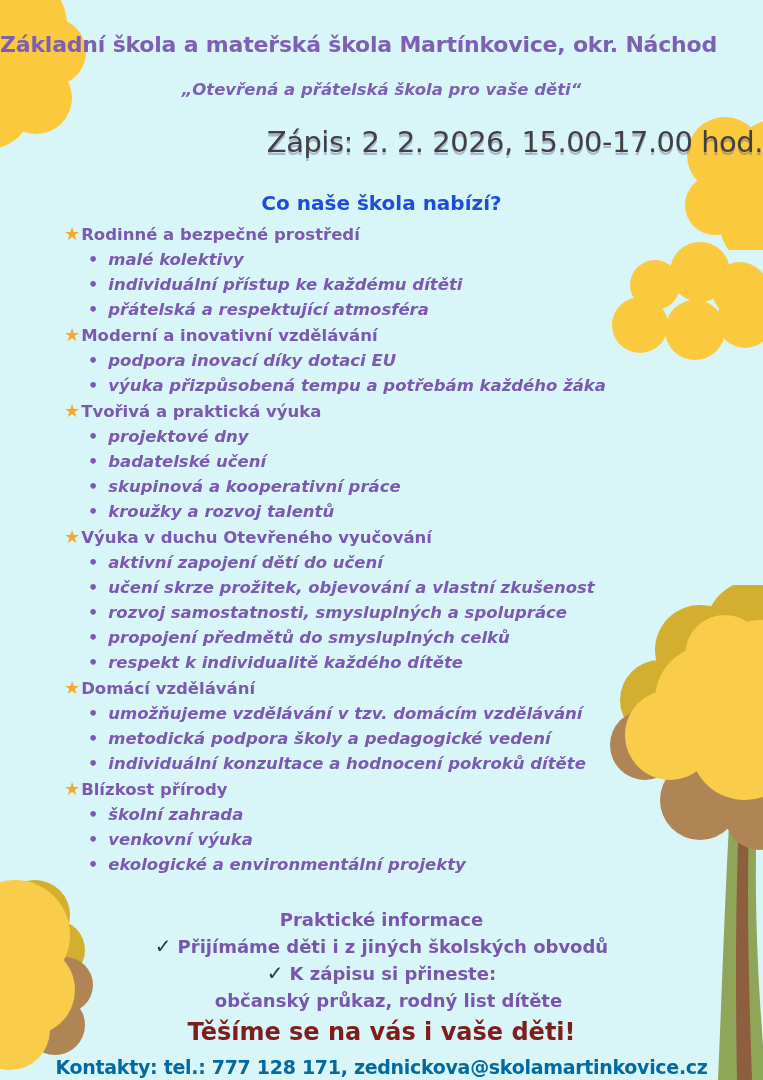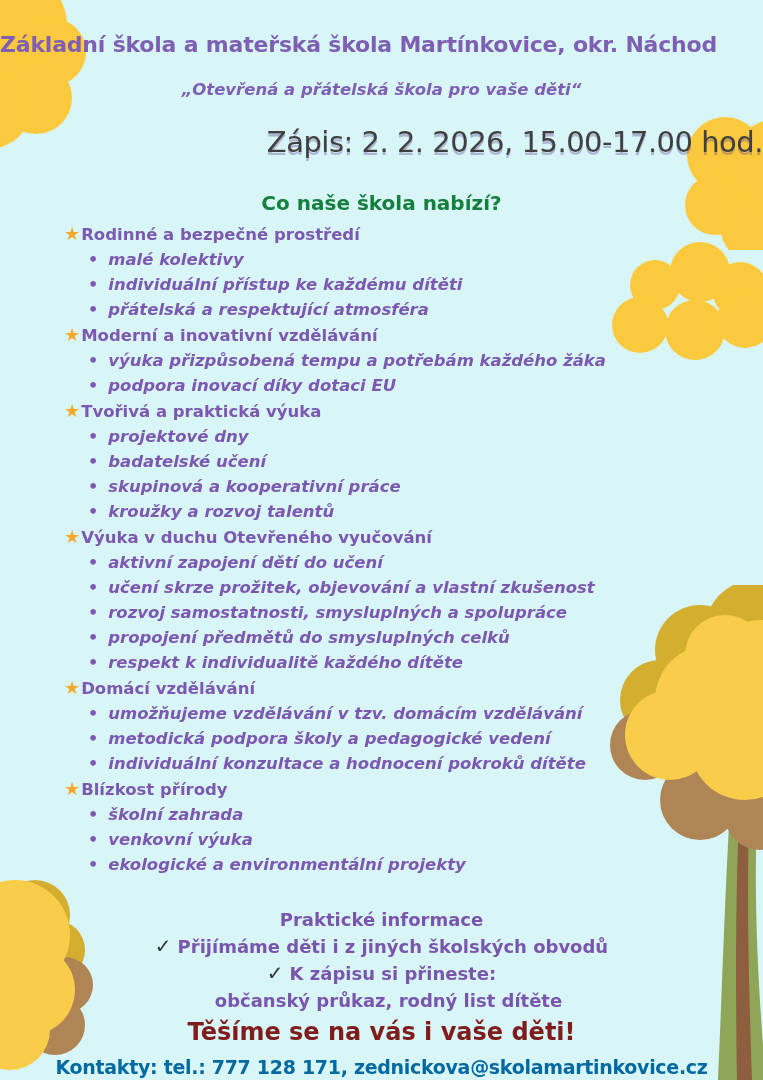--- a/index.html
+++ b/index.html
@@ -22,21 +22,21 @@
     text-align: center; margin-top: 23px;
     font-size: 16.5px; font-weight: bold; font-style: italic; color: #7e5fb3;
   }
   .enrollment {
     text-align: right; margin-top: 26px;
     font-size: 29px; font-weight: normal; color: #404040; letter-spacing: -0.5px;
     text-shadow: 0 3px 0 rgba(92,62,140,0.35);
   }
   .offers-title {
     text-align: center; margin-top: 32px;
-    font-size: 20px; font-weight: bold; color: #15803d;
+    font-size: 20px; font-weight: bold; color: #1d4ed8;
   }
   .offer-list { margin: 6px 0 0 64px; }
   .row { line-height: 25px; font-size: 16.5px; color: #7c58b1; white-space: nowrap; }
   .section-row { font-weight: bold; }
   .star { color: #f7a829; font-size: 18px; margin-right: 1px; font-style: normal; }
   .item-row { font-weight: bold; font-style: italic; padding-left: 24px; }
   .dot { font-style: normal; margin-right: 10px; font-size: 16px; }
 
   .practical { text-align: center; margin-top: 30px; color: #7a55ae; font-weight: bold; }
   .practical-title { font-size: 18px; line-height: 26px; }
@@ -131,22 +131,22 @@
     <div class="offers-title">Co naše škola nabízí?</div>
 
     <div class="offer-list">
 
       <div class="row section-row"><span class="star">★</span><span>Rodinné a bezpečné prostředí</span></div>
       <div class="row item-row"><span class="dot">•</span><span>malé kolektivy</span></div>
       <div class="row item-row"><span class="dot">•</span><span>individuální přístup ke každému dítěti</span></div>
       <div class="row item-row"><span class="dot">•</span><span>přátelská a respektující atmosféra</span></div>
 
       <div class="row section-row"><span class="star">★</span><span>Moderní a inovativní vzdělávání</span></div>
+      <div class="row item-row"><span class="dot">•</span><span>podpora inovací díky dotaci EU</span></div>
       <div class="row item-row"><span class="dot">•</span><span>výuka přizpůsobená tempu a potřebám každého žáka</span></div>
-      <div class="row item-row"><span class="dot">•</span><span>podpora inovací díky dotaci EU</span></div>
 
       <div class="row section-row"><span class="star">★</span><span>Tvořivá a praktická výuka</span></div>
       <div class="row item-row"><span class="dot">•</span><span>projektové dny</span></div>
       <div class="row item-row"><span class="dot">•</span><span>badatelské učení</span></div>
       <div class="row item-row"><span class="dot">•</span><span>skupinová a kooperativní práce</span></div>
       <div class="row item-row"><span class="dot">•</span><span>kroužky a rozvoj talentů</span></div>
 
       <div class="row section-row"><span class="star">★</span><span>Výuka v duchu Otevřeného vyučování</span></div>
       <div class="row item-row"><span class="dot">•</span><span>aktivní zapojení dětí do učení</span></div>
       <div class="row item-row"><span class="dot">•</span><span>učení skrze prožitek, objevování a vlastní zkušenost</span></div>

